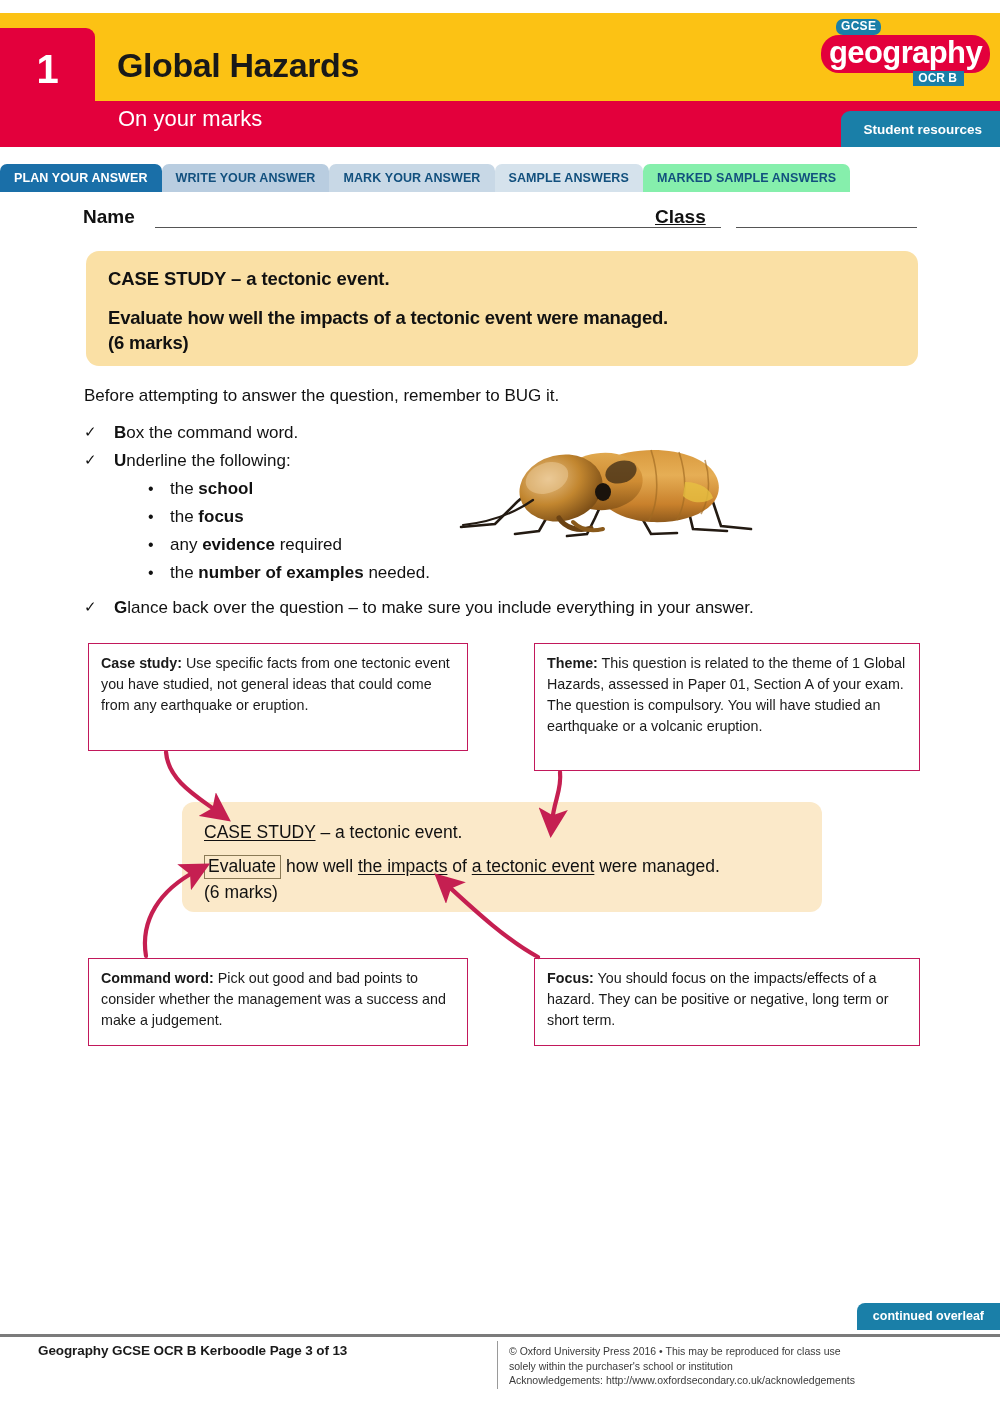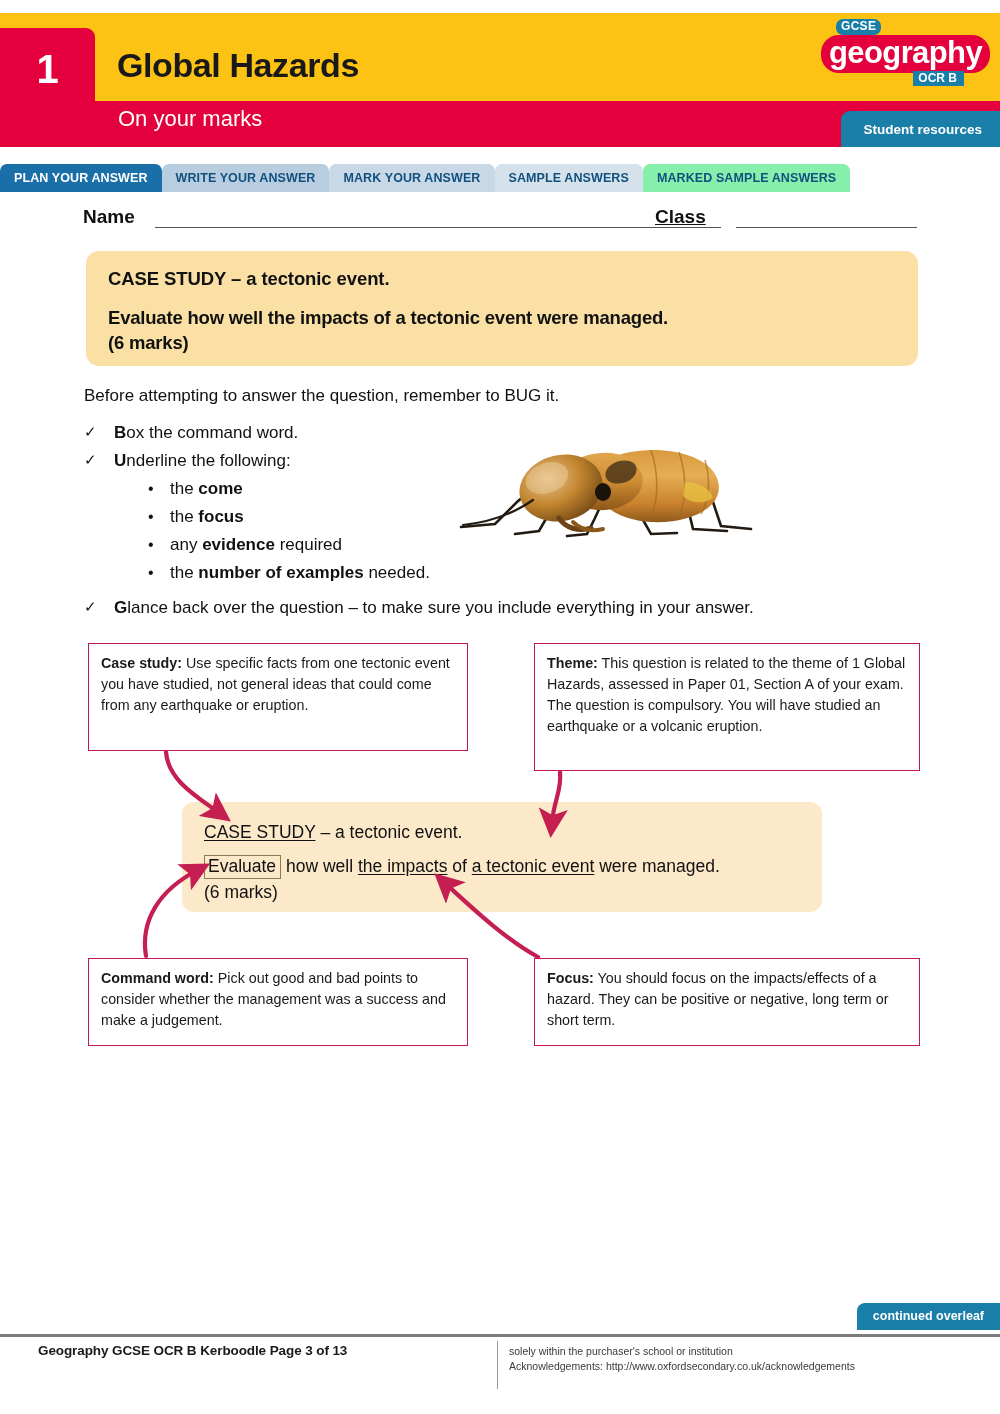--- a/index.html
+++ b/index.html
@@ -387,21 +387,21 @@
       <span><b>B</b><span>ox the command word.</span></span>
     </div>
     <div class="chk-row">
       <span class="chk-mark">✓</span>
       <span><b>U</b><span>nderline the following:</span></span>
     </div>
 
     <div class="sublist">
       <div class="sub-row">
         <span class="bullet">•</span>
-        <span><span>the </span><b>come</b><span></span></span>
+        <span><span>the </span><b>school</b><span></span></span>
       </div>
       <div class="sub-row">
         <span class="bullet">•</span>
         <span><span>the </span><b>focus</b><span></span></span>
       </div>
       <div class="sub-row">
         <span class="bullet">•</span>
         <span><span>any </span><b>evidence</b><span> required</span></span>
       </div>
       <div class="sub-row">
@@ -514,17 +514,18 @@
     </g>
   </svg>
 
   <div class="overleaf">
     <span>continued overleaf</span>
   </div>
   <div class="foot-rule"></div>
   <div class="foot-left">Geography GCSE OCR B Kerboodle   Page 3 of 13</div>
   <div class="foot-divider"></div>
   <div class="foot-right">
+    <div>© Oxford University Press 2016  •  This may be reproduced for class use</div>
     <div>solely within the purchaser's school or institution</div>
     <div>Acknowledgements: http://www.oxfordsecondary.co.uk/acknowledgements</div>
   </div>
 
 </div>
 
 </body></html>

